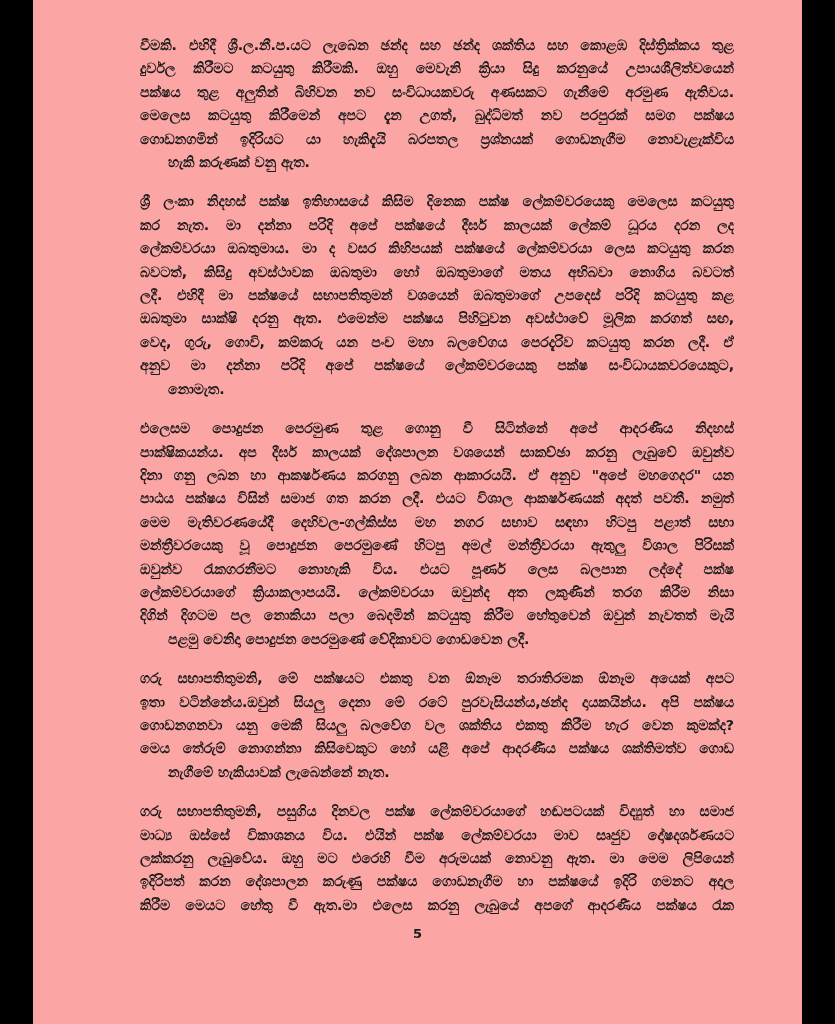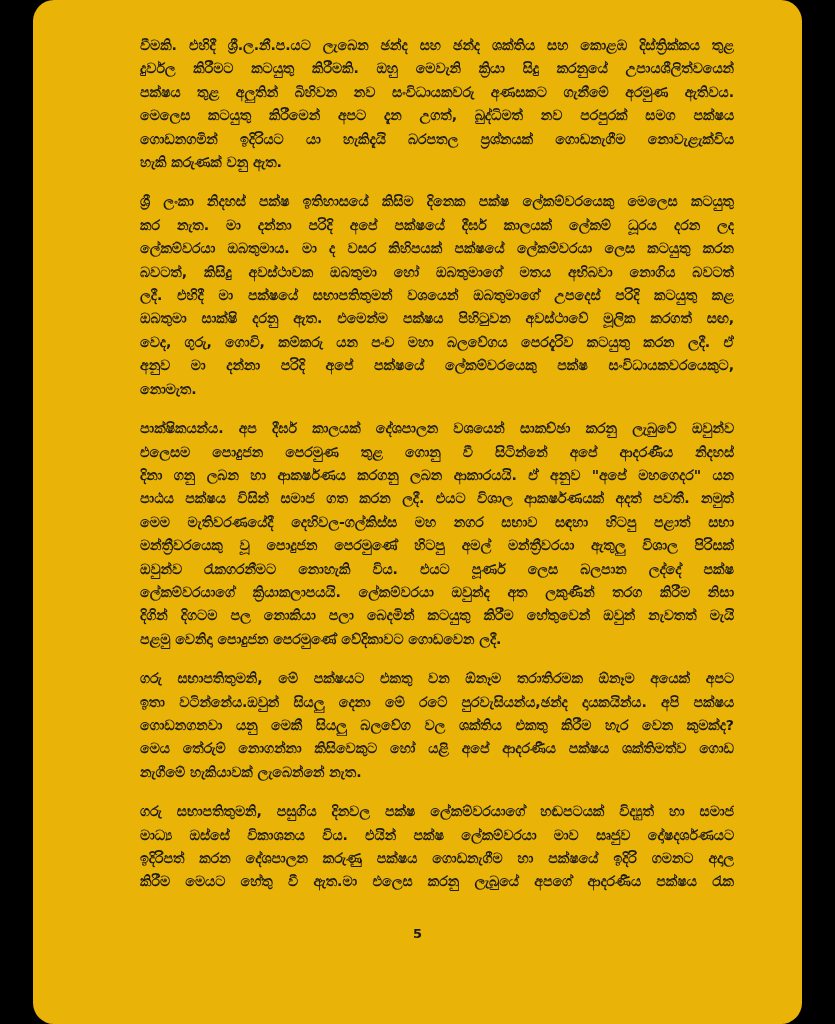--- a/index.html
+++ b/index.html
@@ -9,22 +9,21 @@
       height: 1024px;
       background: #000000;
       overflow: hidden;
     }
     .page {
       position: absolute;
       left: 33px;
       top: 0;
       width: 769px;
       height: 1024px;
-      background: #eab308;
-      border-radius: 21px;
+      background: #fca5a5;
     }
     .content {
       position: absolute;
       left: 107px;
       top: 34px;
       width: 594px;
       font-family: "DejaVu Sans", sans-serif;
       font-size: 14.2px;
       line-height: 23.4px;
       color: #1a1a1a;
@@ -37,20 +36,21 @@
     }
     .line {
       display: block;
       text-align: justify;
       text-align-last: justify;
       white-space: nowrap;
       overflow: hidden;
     }
     .line.last {
       text-align-last: left;
+      margin-left: 28px;
     }
     .page-number {
       position: absolute;
       left: 0;
       width: 769px;
       top: 926px;
       text-align: center;
       font-family: "DejaVu Sans", sans-serif;
       font-size: 13px;
       font-weight: bold;
@@ -78,22 +78,22 @@
       <span class="line">ලේකම්වරයා ඔබතුමාය. මා ද වසර කිහිපයක් පක්ෂයේ ලේකම්වරයා ලෙස කටයුතු කරන</span>
       <span class="line">බවටත්, කිසිදු අවස්ථාවක ඔබතුමා හෝ ඔබතුමාගේ මතය අභිබවා නොගිය බවටත්</span>
       <span class="line">ලදී. එහිදී මා පක්ෂයේ සභාපතිතුමන් වශයෙන් ඔබතුමාගේ උපදෙස් පරිදි කටයුතු කළ</span>
       <span class="line">ඔබතුමා සාක්ෂි දරනු ඇත. එමෙන්ම පක්ෂය පිහිටුවන අවස්ථාවේ මූලික කරගත් සඟ,</span>
       <span class="line">වෙද, ගුරු, ගොවි, කම්කරු යන පංච මහා බලවේගය පෙරදැරිව කටයුතු කරන ලදී. ඒ</span>
       <span class="line">අනුව මා දන්නා පරිදි අපේ පක්ෂයේ ලේකම්වරයෙකු පක්ෂ සංවිධායකවරයෙකුට,</span>
       <span class="line last">නොමැත.</span>
     </div>
 
     <div class="para">
+      <span class="line">එලෙසම පොදුජන පෙරමුණ තුළ ගොනු වී සිටින්නේ අපේ ආදරණීය නිදහස්</span>
       <span class="line">පාක්ෂිකයන්ය. අප දීර්ඝ කාලයක් දේශපාලන වශයෙන් සාකච්ඡා කරනු ලැබුවේ ඔවුන්ව</span>
-      <span class="line">එලෙසම පොදුජන පෙරමුණ තුළ ගොනු වී සිටින්නේ අපේ ආදරණීය නිදහස්</span>
       <span class="line">දිනා ගනු ලබන හා ආකර්ෂණය කරගනු ලබන ආකාරයයි. ඒ අනුව "අපේ මහගෙදර" යන</span>
       <span class="line">පාඨය පක්ෂය විසින් සමාජ ගත කරන ලදී. එයට විශාල ආකර්ෂණයක් අදත් පවතී. නමුත්</span>
       <span class="line">මෙම මැතිවරණයේදී දෙහිවල-ගල්කිස්ස මහ නගර සභාව සඳහා හිටපු පළාත් සභා</span>
       <span class="line">මන්ත්‍රීවරයෙකු වූ පොදුජන පෙරමුණේ හිටපු අමල් මන්ත්‍රීවරයා ඇතුලු විශාල පිරිසක්</span>
       <span class="line">ඔවුන්ව රැකගරනීමට නොහැකි විය. එයට පූර්ණ ලෙස බලපාන ලද්දේ පක්ෂ</span>
       <span class="line">ලේකම්වරයාගේ ක්‍රියාකලාපයයි. ලේකම්වරයා ඔවුන්ද අත ලකුණින් තරග කිරීම නිසා</span>
       <span class="line">දිගින් දිගටම පල නොකියා පලා බෙදමින් කටයුතු කිරීම හේතුවෙන් ඔවුන් නැවතත් මැයි</span>
       <span class="line last">පළමු වෙනිදා පොදුජන පෙරමුණේ වේදිකාවට ගොඩවෙන ලදී.</span>
     </div>
 
@@ -101,20 +101,21 @@
       <span class="line">ගරු සභාපතිතුමනි, මේ පක්ෂයට එකතු වන ඕනෑම තරාතිරමක ඕනෑම අයෙක් අපට</span>
       <span class="line">ඉතා වටින්නේය.ඔවුන් සියලු දෙනා මේ රටේ පුරවැසියන්ය,ඡන්ද දායකයින්ය. අපි පක්ෂය</span>
       <span class="line">ගොඩනගනවා යනු මෙකී සියලු බලවේග වල ශක්තිය එකතු කිරීම හැර වෙන කුමක්ද?</span>
       <span class="line">මෙය තේරුම් නොගන්නා කිසිවෙකුට හෝ යළි අපේ ආදරණීය පක්ෂය ශක්තිමත්ව ගොඩ</span>
       <span class="line last">නැගීමේ හැකියාවක් ලැබෙන්නේ නැත.</span>
     </div>
 
     <div class="para">
       <span class="line">ගරු සභාපතිතුමනි, පසුගිය දිනවල පක්ෂ ලේකම්වරයාගේ හඬපටයක් විද්‍යුත් හා සමාජ</span>
       <span class="line">මාධ්‍ය ඔස්සේ විකාශනය විය. එයින් පක්ෂ ලේකම්වරයා මාව සෘජුව දෝෂදර්ශණයට</span>
+      <span class="line">ලක්කරනු ලැබුවේය. ඔහු මට එරෙහි වීම අරුමයක් නොවනු ඇත. මා මෙම ලිපියෙන්</span>
       <span class="line">ඉදිරිපත් කරන දේශපාලන කරුණු පක්ෂය ගොඩනැගීම හා පක්ෂයේ ඉදිරි ගමනට අදාල</span>
       <span class="line">කිරීම මෙයට හේතු වී ඇත.මා එලෙස කරනු ලැබුයේ අපගේ ආදරණීය පක්ෂය රැක</span>
     </div>
 
   </div>
 
   <div class="page-number">5</div>
 </div>
 
 </body></html>

